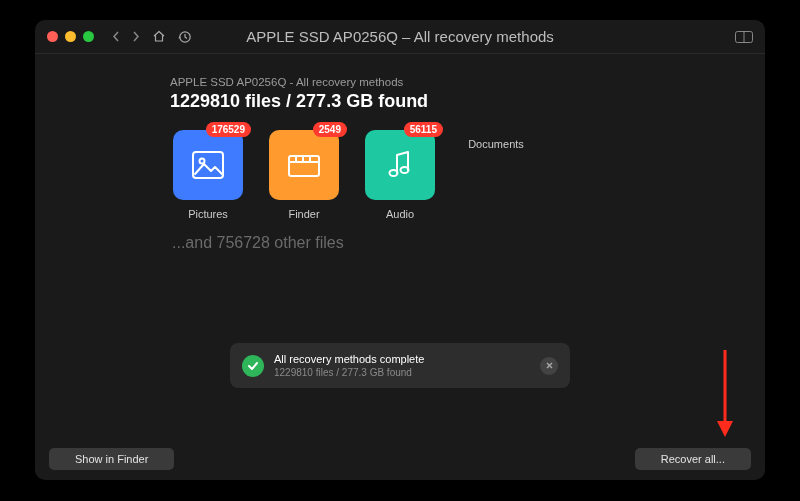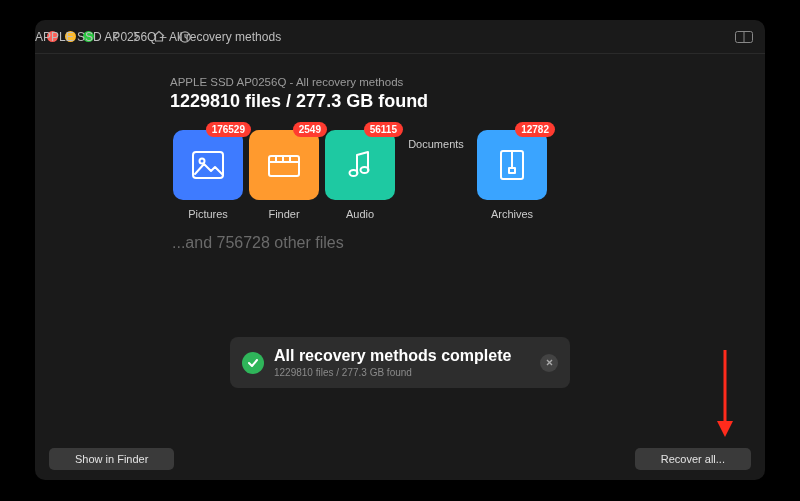--- a/index.html
+++ b/index.html
@@ -34,33 +34,34 @@
   .traffic { display: flex; gap: 7px; }
   .traffic span { width: 11px; height: 11px; border-radius: 50%; display: block; }
   .tl-close { background: #ff5f57; }
   .tl-min { background: #febc2e; }
   .tl-max { background: #28c840; }
   .nav-group { display: flex; align-items: center; gap: 12px; margin-left: 18px; }
   .nav-btn { color: #888; background: none; border: none; font-size: 13px; cursor: pointer; display:flex; align-items:center; }
   .window-title {
     position: absolute;
     left: 0; right: 0;
+    text-align: center;
     color: #bdbdbd;
-    font-size: 12px;
+    font-size: 15px;
     pointer-events: none;
   }
   .right-toolbar { margin-left: auto; }
   .content {
     flex: 1;
     position: relative;
     padding: 22px 12px 0 135px;
   }
   .subtitle { color: #9b9b9b; font-size: 11.5px; margin-bottom: 3px; }
   .headline { color: #fff; font-size: 18px; font-weight: 700; }
-  .cards { display: flex; margin-top: 18px; }
+  .cards { display: flex; gap: 20px; margin-top: 18px; }
   .card-wrap { display: flex; flex-direction: column; align-items: center; width: 76px; position: relative; }
   .card {
     width: 70px; height: 70px; border-radius: 10px;
     display: flex; align-items: center; justify-content: center;
     position: relative; cursor: pointer;
   }
   .badge {
     position: absolute;
     top: -8px; right: -8px;
     background: #ff3b30;
@@ -84,21 +85,21 @@
     padding: 10px 12px;
     display: flex; align-items: center; gap: 10px;
   }
   .status-check {
     width: 22px; height: 22px; border-radius: 50%;
     background: #2fb55a;
     display: flex; align-items: center; justify-content: center;
     flex-shrink: 0;
   }
   .status-text { flex: 1; }
-  .status-title { color: #fff; font-size: 16px; font-weight: 700; }
+  .status-title { color: #fff; font-size: 11px; font-weight: 400; }
   .status-sub { color: #8a8a8a; font-size: 10px; margin-top: 2px; }
   .status-close {
     width: 18px; height: 18px; border-radius: 50%;
     background: #434343; color: #aaa;
     display: flex; align-items: center; justify-content: center;
     font-size: 9px; cursor: pointer; border: none;
   }
   .footer {
     height: 42px;
     display: flex;
@@ -222,33 +223,20 @@
                 <ellipse cx="18.5" cy="21" rx="4" ry="3" stroke="#fff" stroke-width="2" fill="none" stroke-linejoin="round" stroke-linecap="round"></ellipse>
               </svg>
             </span>
       <span class="badge">56115</span>
     </div>
     <div class="card-label">Audio</div>
   </div>
         <div class="card-wrap">
     <div class="card-label">Documents</div>
   </div>
-        <div class="card-wrap">
-    <div class="card" style="background:#3aa4ff">
-      <span>
-              <svg width="28" height="34" viewBox="0 0 28 34">
-                <rect x="3" y="3" width="22" height="28" rx="2" stroke="#fff" stroke-width="2" fill="none" stroke-linejoin="round" stroke-linecap="round"></rect>
-                <line x1="14" y1="3" x2="14" y2="20" stroke="#fff" stroke-width="2" fill="none" stroke-linejoin="round" stroke-linecap="round"></line>
-                <rect x="11" y="20" width="6" height="5" stroke="#fff" stroke-width="2" fill="none" stroke-linejoin="round" stroke-linecap="round"></rect>
-              </svg>
-            </span>
-      <span class="badge">12782</span>
-    </div>
-    <div class="card-label">Archives</div>
-  </div>
       </div>
 
     <div class="other-files">...and 756728 other files</div>
 
     <div class="status-bar">
       <div class="status-check">
         <svg width="12" height="10" viewBox="0 0 12 10">
             <path d="M2 5 L5 8 L10 2" stroke="#fff" stroke-width="2" fill="none" stroke-linecap="round" stroke-linejoin="round"></path>
           </svg>
       </div>

